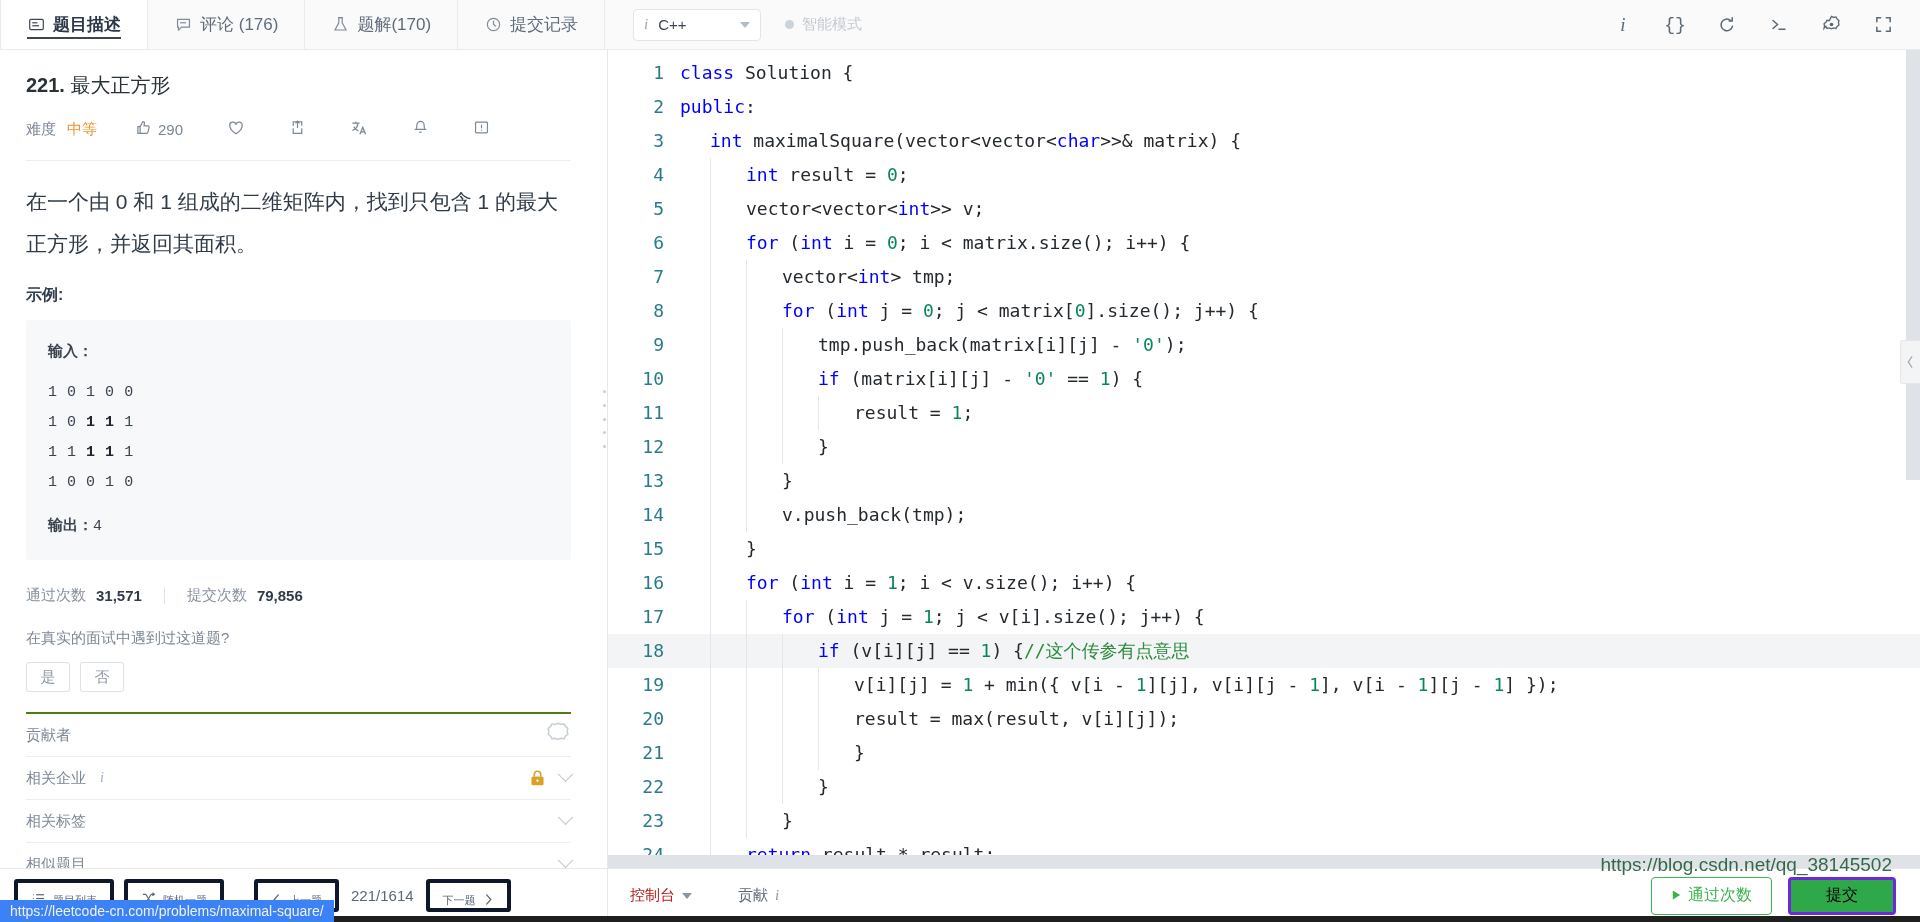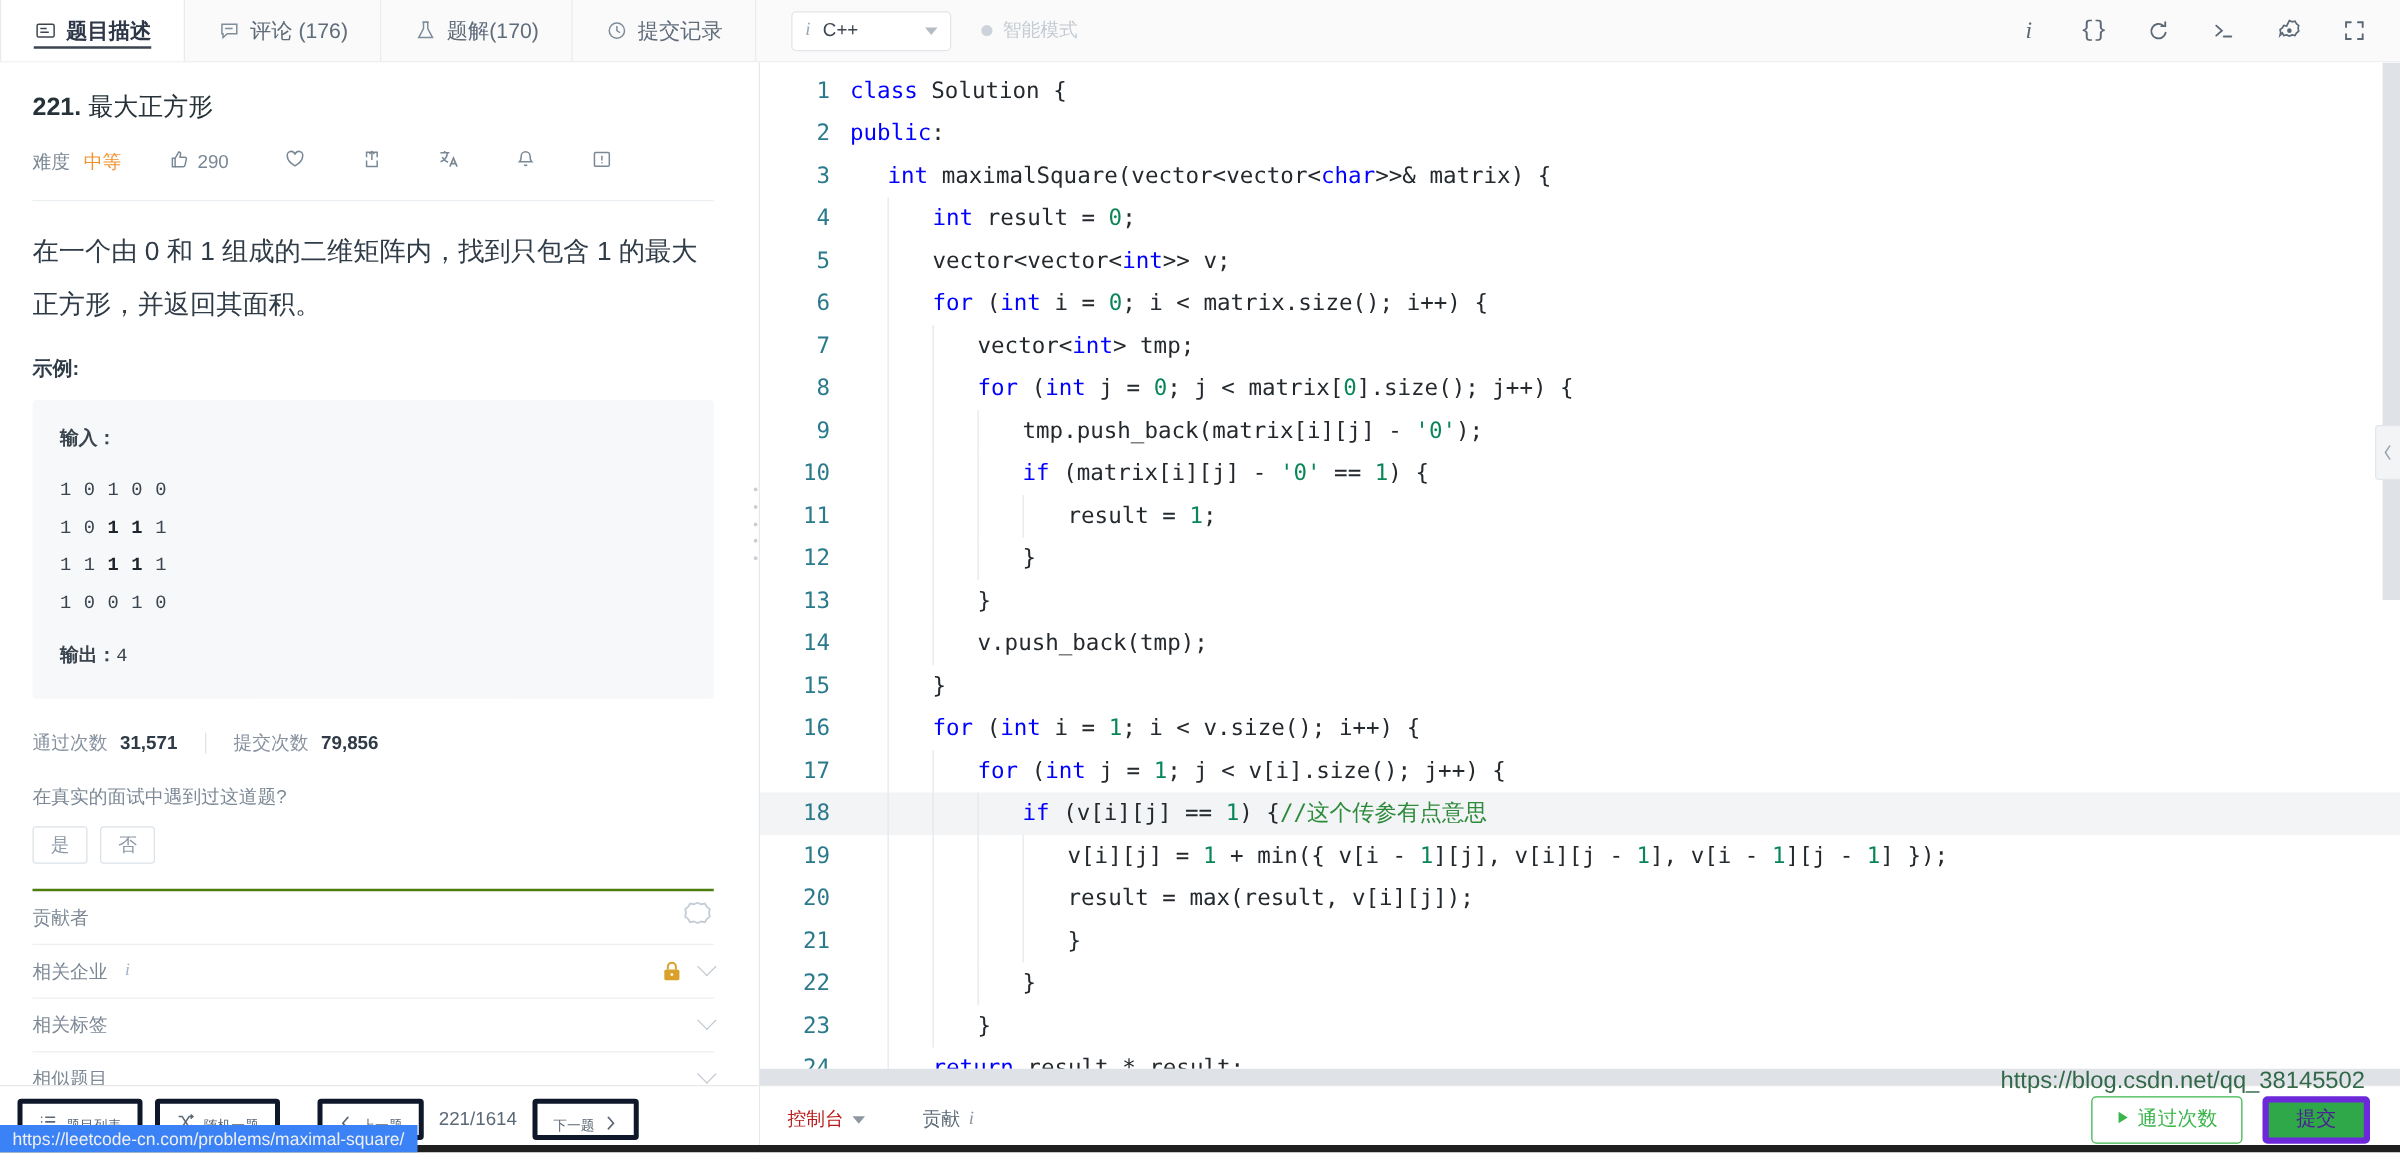--- a/index.html
+++ b/index.html
@@ -243,23 +243,23 @@
   .contribbtn .ii { font-family: "Liberation Serif", serif; font-style: italic; color: #8d97a2; }
   .rbtns { margin-left: auto; display: flex; align-items: center; gap: 16px; }
   .runbtn {
     height: 38px; padding: 0 19px;
     border: 1px solid #39b54a; border-radius: 4px;
     background: #fff; color: #39b54a; font-size: 16px;
     display: flex; align-items: center; gap: 6px; cursor: pointer;
     font-family: "Liberation Sans", sans-serif;
   }
   .submitbtn {
-    height: 38px; padding: 0 22px;
-    border: 5px solid #6d28d9; border-radius: 4px;
-    background: #2fa84a; color: #4c1d95; font-size: 16px;
+    height: 38px; padding: 0 35px;
+    border: 3px solid #6d28d9; border-radius: 4px;
+    background: #2fa84a; color: #000000; font-size: 16px;
     display: flex; align-items: center; justify-content: center; cursor: pointer;
     font-family: "Liberation Sans", sans-serif;
   }
 
   
   .statusbar {
     position: absolute; left: 0; bottom: 0;
     height: 22px; background: #3b82f6; color: #f0f0f0;
     font-size: 14px; display: flex; align-items: center;
     padding: 0 10px; z-index: 30; white-space: nowrap;

